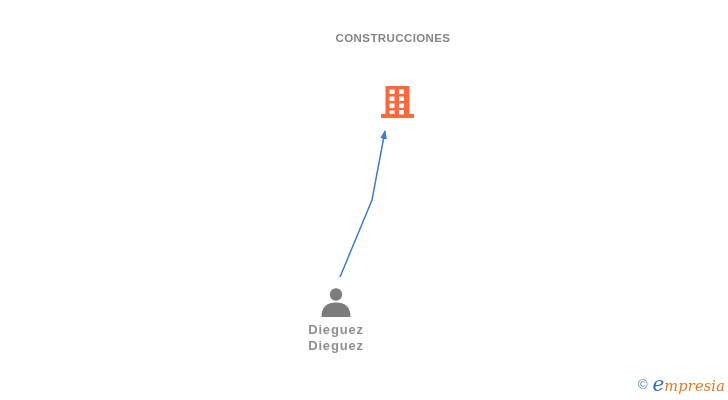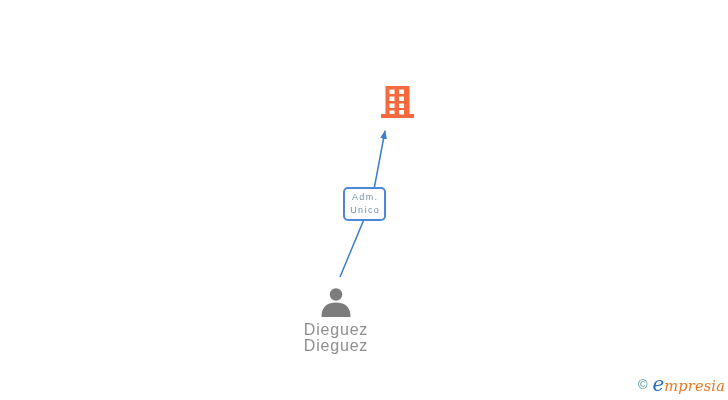--- a/index.html
+++ b/index.html
@@ -68,24 +68,25 @@
     width: 36px;
     height: 32px;
   }
 
   .person-name {
     position: absolute;
     left: 276px;
     top: 322px;
     width: 120px;
     text-align: center;
-    font-size: 16px;
+    font-size: 13px;
     letter-spacing: 0.8px;
     line-height: 15.5px;
     color: #8F8F8F;
+    font-weight: bold;
   }
 
   .footer-logo {
     position: absolute;
     right: 3px;
     bottom: 4px;
     display: flex;
     align-items: baseline;
     cursor: pointer;
   }
@@ -119,43 +120,40 @@
     <defs>
       <marker id="arrowhead" markerWidth="11" markerHeight="9" refX="8" refY="3.5" orient="auto" markerUnits="userSpaceOnUse">
         <path d="M0,0 L9,3.5 L0,7 Z" fill="#3E7CCC"></path>
       </marker>
     </defs>
     <path d="M340,277 L372,200 L385,131" fill="none" stroke-width="1.5" marker-end="url(#arrowhead)" stroke="#3E7CCC"></path>
   </svg>
 
   <div>
     <div class="company-name">
+      <div>CONSTRUCCIONES</div>
     </div>
     <svg class="building-svg" viewBox="0 0 36 36">
       <g fill="#F8693E">
         <rect x="1" y="30" width="33" height="4"></rect>
         <rect x="5.5" y="2" width="24" height="29"></rect>
       </g>
       <g fill="#ffffff">
         <rect x="9.5" y="5.5" width="5" height="4.5"></rect>
         <rect x="19" y="5.5" width="5" height="4.5"></rect>
         <rect x="9.5" y="12.5" width="5" height="4.5"></rect>
         <rect x="19" y="12.5" width="5" height="4.5"></rect>
         <rect x="9.5" y="19.5" width="5" height="4.5"></rect>
         <rect x="19" y="19.5" width="5" height="4.5"></rect>
         <rect x="9.5" y="26.5" width="5" height="3.5"></rect>
         <rect x="19" y="26" width="5" height="4.5"></rect>
       </g>
     </svg>
   </div>
 
-  <div class="rel-label-box">
-    <div>Adm.</div>
-    <div>Unico</div>
-  </div>
 
   <div>
     <svg class="person-svg" viewBox="0 0 36 32">
       <g fill="#7C7C7C">
         <circle cx="18" cy="8.5" r="6.2"></circle>
         <path d="M3.5,31 Q3.5,16.5 18,16.5 Q32.5,16.5 32.5,31 Z"></path>
       </g>
     </svg>
     <div class="person-name">
       <div>Dieguez</div>

